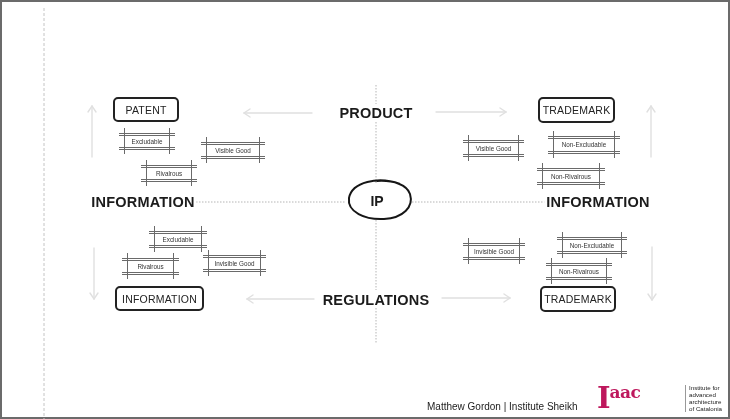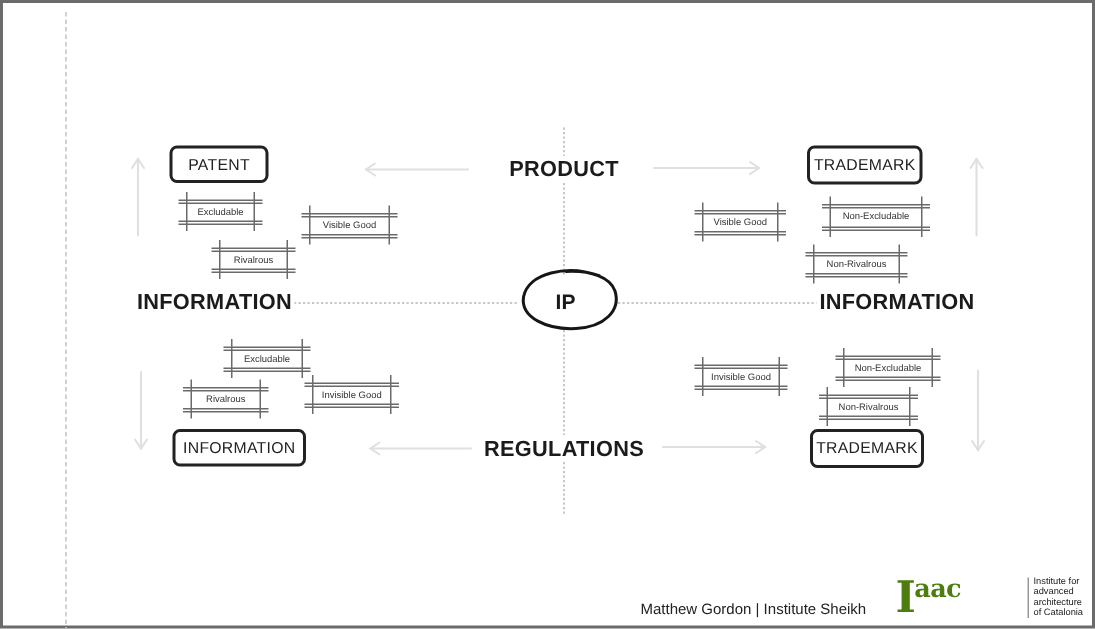--- a/index.html
+++ b/index.html
@@ -13,21 +13,21 @@
   .ip-text { position: absolute; font-weight: bold; font-size: 14px; transform: translate(-50%, -50%); }
   .main-box { position: absolute; border: 2px solid #222; border-radius: 5px; background: #fff;
               font-size: 10.5px; color: #222; display: flex; align-items: center; justify-content: center;
               box-sizing: border-box; letter-spacing: 0.2px; }
   .tag { position: absolute; box-sizing: border-box; font-size: 6.3px; color: #333;
          display: flex; align-items: center; justify-content: center; white-space: nowrap; }
   .tag .t { position: relative; z-index: 2; }
   .tag .ln { position: absolute; background: #6a6a6a; }
   .credits { position: absolute; left: 427px; top: 401px; font-size: 10px; color: #222; white-space: nowrap; }
   .logo-word { position: absolute; left: 597px; top: 381px; font-family: "DejaVu Serif", serif; font-weight: bold;
-               color: #4d7c0f; white-space: nowrap; }
+               color: #be185d; white-space: nowrap; }
   .logo-word .big { font-size: 29px; letter-spacing: -1px; }
   .logo-word .sup { font-size: 17px; vertical-align: 10px; letter-spacing: -0.5px; }
   .logo-sep { position: absolute; left: 685px; top: 385px; width: 1px; height: 27px; background: #999; }
   .logo-sub { position: absolute; left: 689px; top: 384px; font-size: 6.2px; line-height: 7px; color: #222; }
   .logo-sub div { white-space: nowrap; }
 </style>
 </head>
 <body>
 
 <div class="frame"></div>

